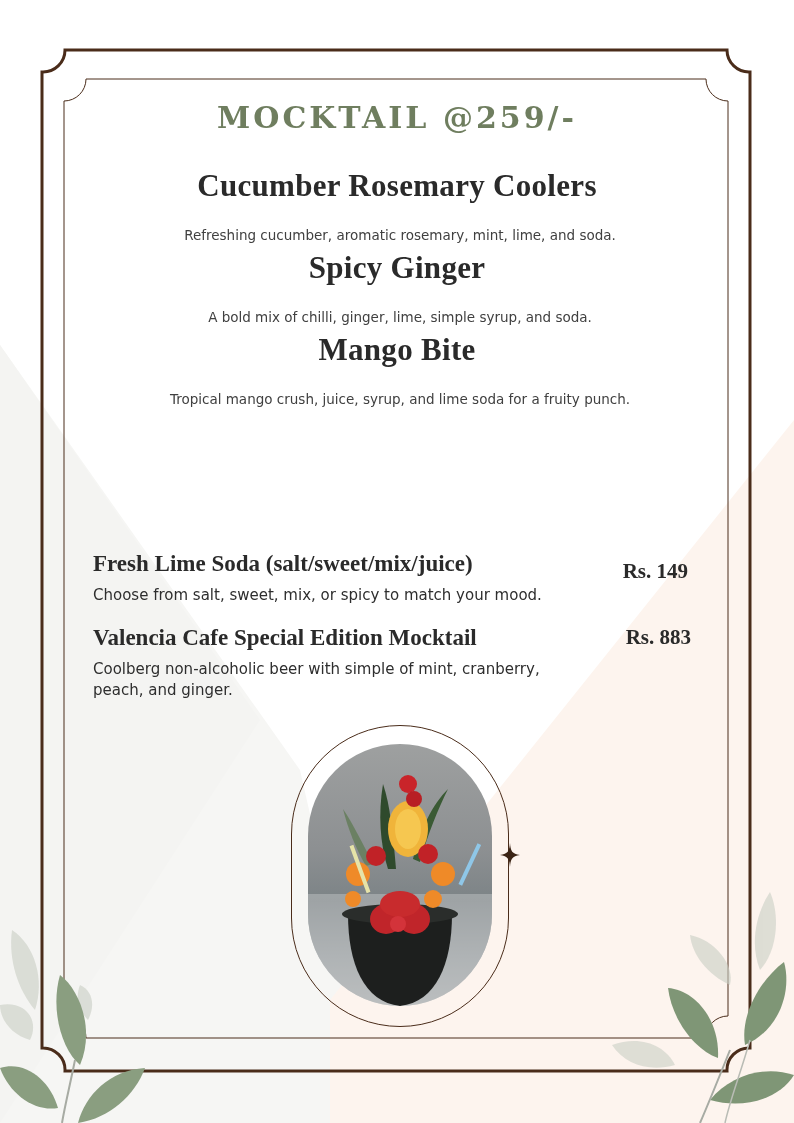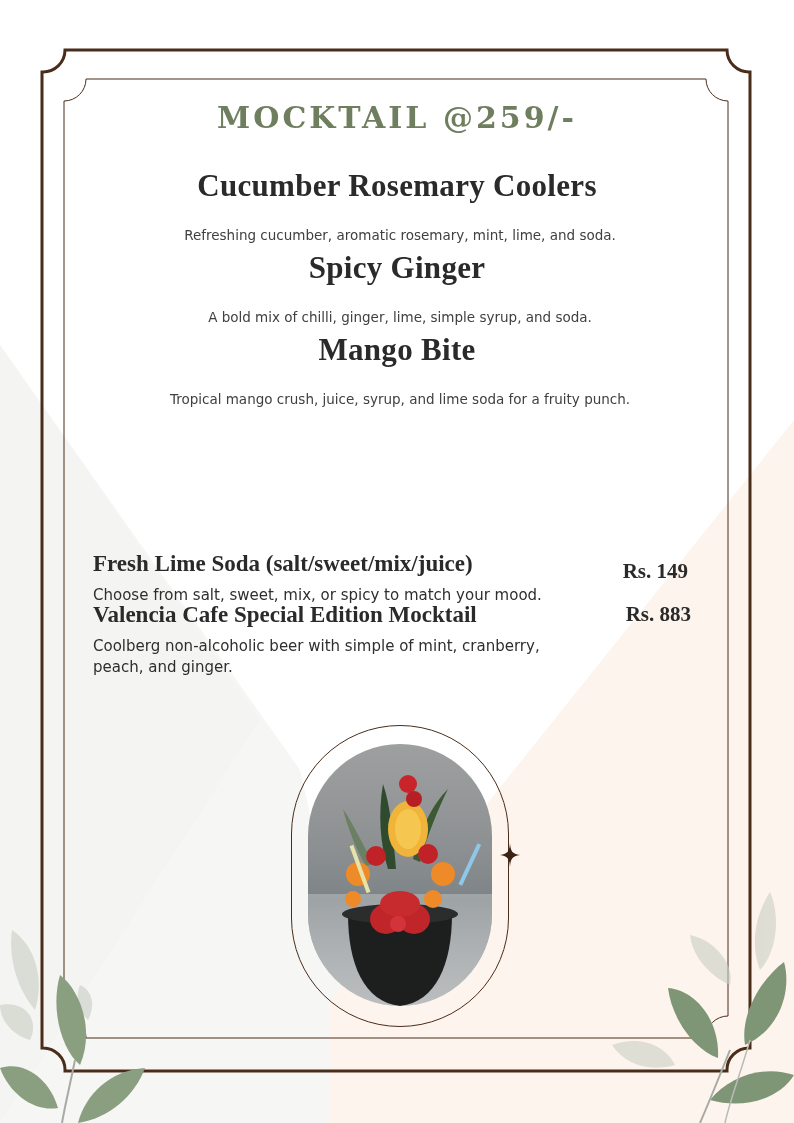--- a/index.html
+++ b/index.html
@@ -111,21 +111,21 @@
   <div class="item" style="top:250px">
     <div class="item-name">Spicy Ginger</div>
     <div class="item-desc">A bold mix of chilli, ginger, lime, simple syrup, and soda.</div>
   </div>
 
   <div class="priced" style="top:551px">
     <div class="p-name">Fresh Lime Soda (salt/sweet/mix/juice)</div>
     <div class="p-price" style="top:8px">Rs. 149</div>
     <div class="p-desc">Choose from salt, sweet, mix, or spicy to match your mood.</div>
   </div>
-  <div class="priced" style="top:602px">
+  <div class="priced" style="top:625px">
     <div class="p-name">Valencia Cafe Special Edition Mocktail</div>
     <div class="p-price" style="top:0px;right:22px">Rs. 883</div>
     <div class="p-desc">Coolberg non-alcoholic beer with simple of mint, cranberry, peach, and ginger.</div>
   </div>
 
   <div class="arch-outer"></div>
   <div class="photo">
     <svg width="184" height="262" viewBox="0 0 184 262">
       <rect x="0" y="150" width="184" height="112" fill="#b5b9ba" opacity="0.6"></rect>
 

